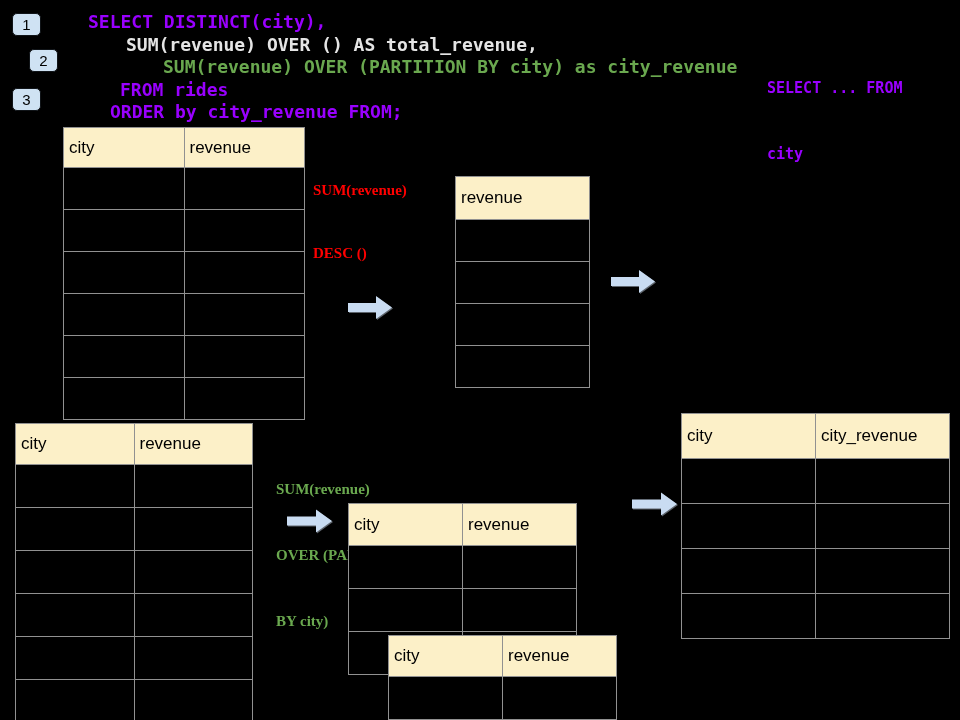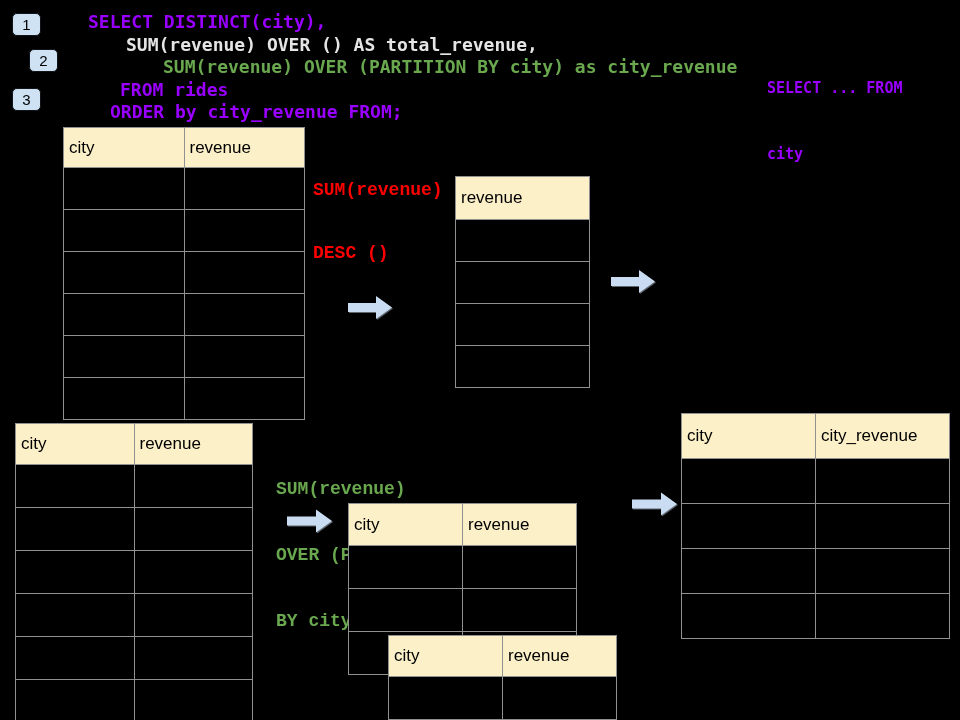--- a/index.html
+++ b/index.html
@@ -21,21 +21,21 @@
   .code-line{
     position:absolute;white-space:pre;
     font-family:"DejaVu Sans Mono",monospace;font-weight:700;font-size:18px;line-height:20px;
   }
   .note{
     position:absolute;left:753px;top:33px;white-space:pre;
     font-family:"DejaVu Sans Mono",monospace;font-weight:700;font-size:15px;line-height:22px;
   }
   .label{
     position:absolute;white-space:pre;
-    font-family:Liberation Mono, monospace;font-weight:700;font-size:18px;line-height:22px;
+    font-family:Liberation Serif, serif;font-weight:700;font-size:15px;line-height:22px;
   }
   
   .badge{
     position:absolute;width:29px;height:23px;background:var(--badge-bg);
     border:1px solid #101418;border-radius:5px;box-sizing:border-box;
     display:flex;align-items:center;justify-content:center;
     font-size:15px;color:#000;
   }
   
   .tbl{position:absolute;}

